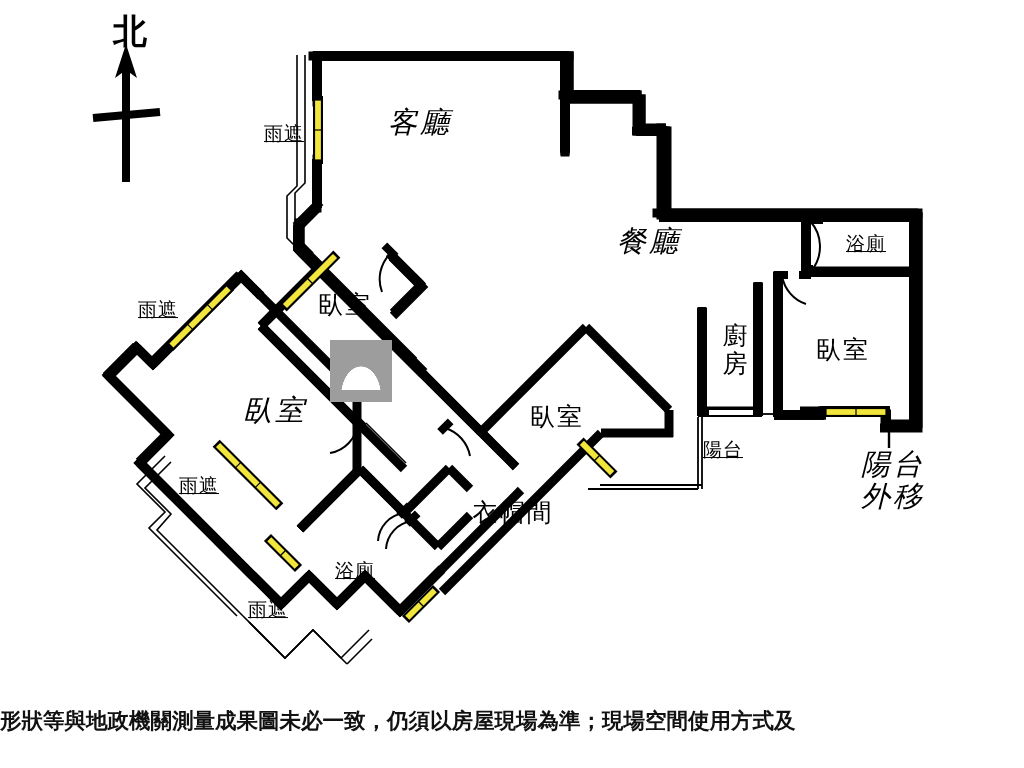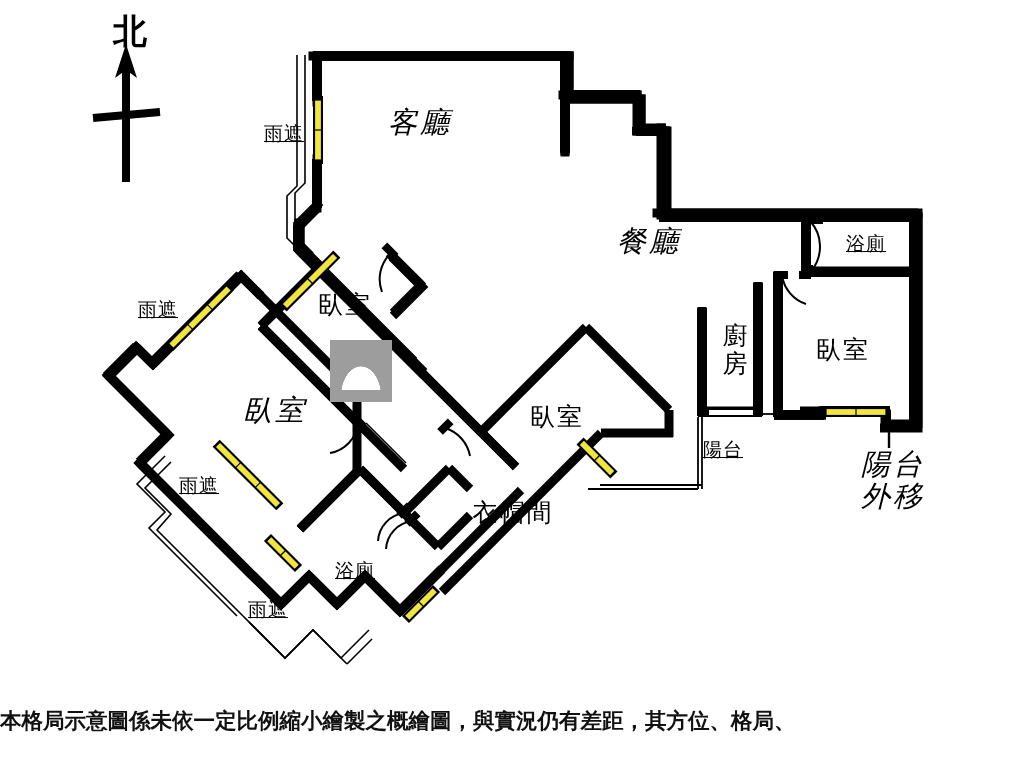--- a/index.html
+++ b/index.html
@@ -838,16 +838,15 @@
 
   <div class="lbl north" style="left:130px;top:32px;">北</div>
 
   <div class="wm">
     <div class="wm-mark"></div>
   </div>
 
 </div>
 
 <div class="disclaimer">
-  <span>本格局示意圖係未依一定比例縮小繪製之概繪圖，與實況仍有差距，其方位、格局、</span>
   <span>形狀等與地政機關測量成果圖未必一致，仍須以房屋現場為準；現場空間使用方式及</span>
   
 </div>
 
 </body></html>

